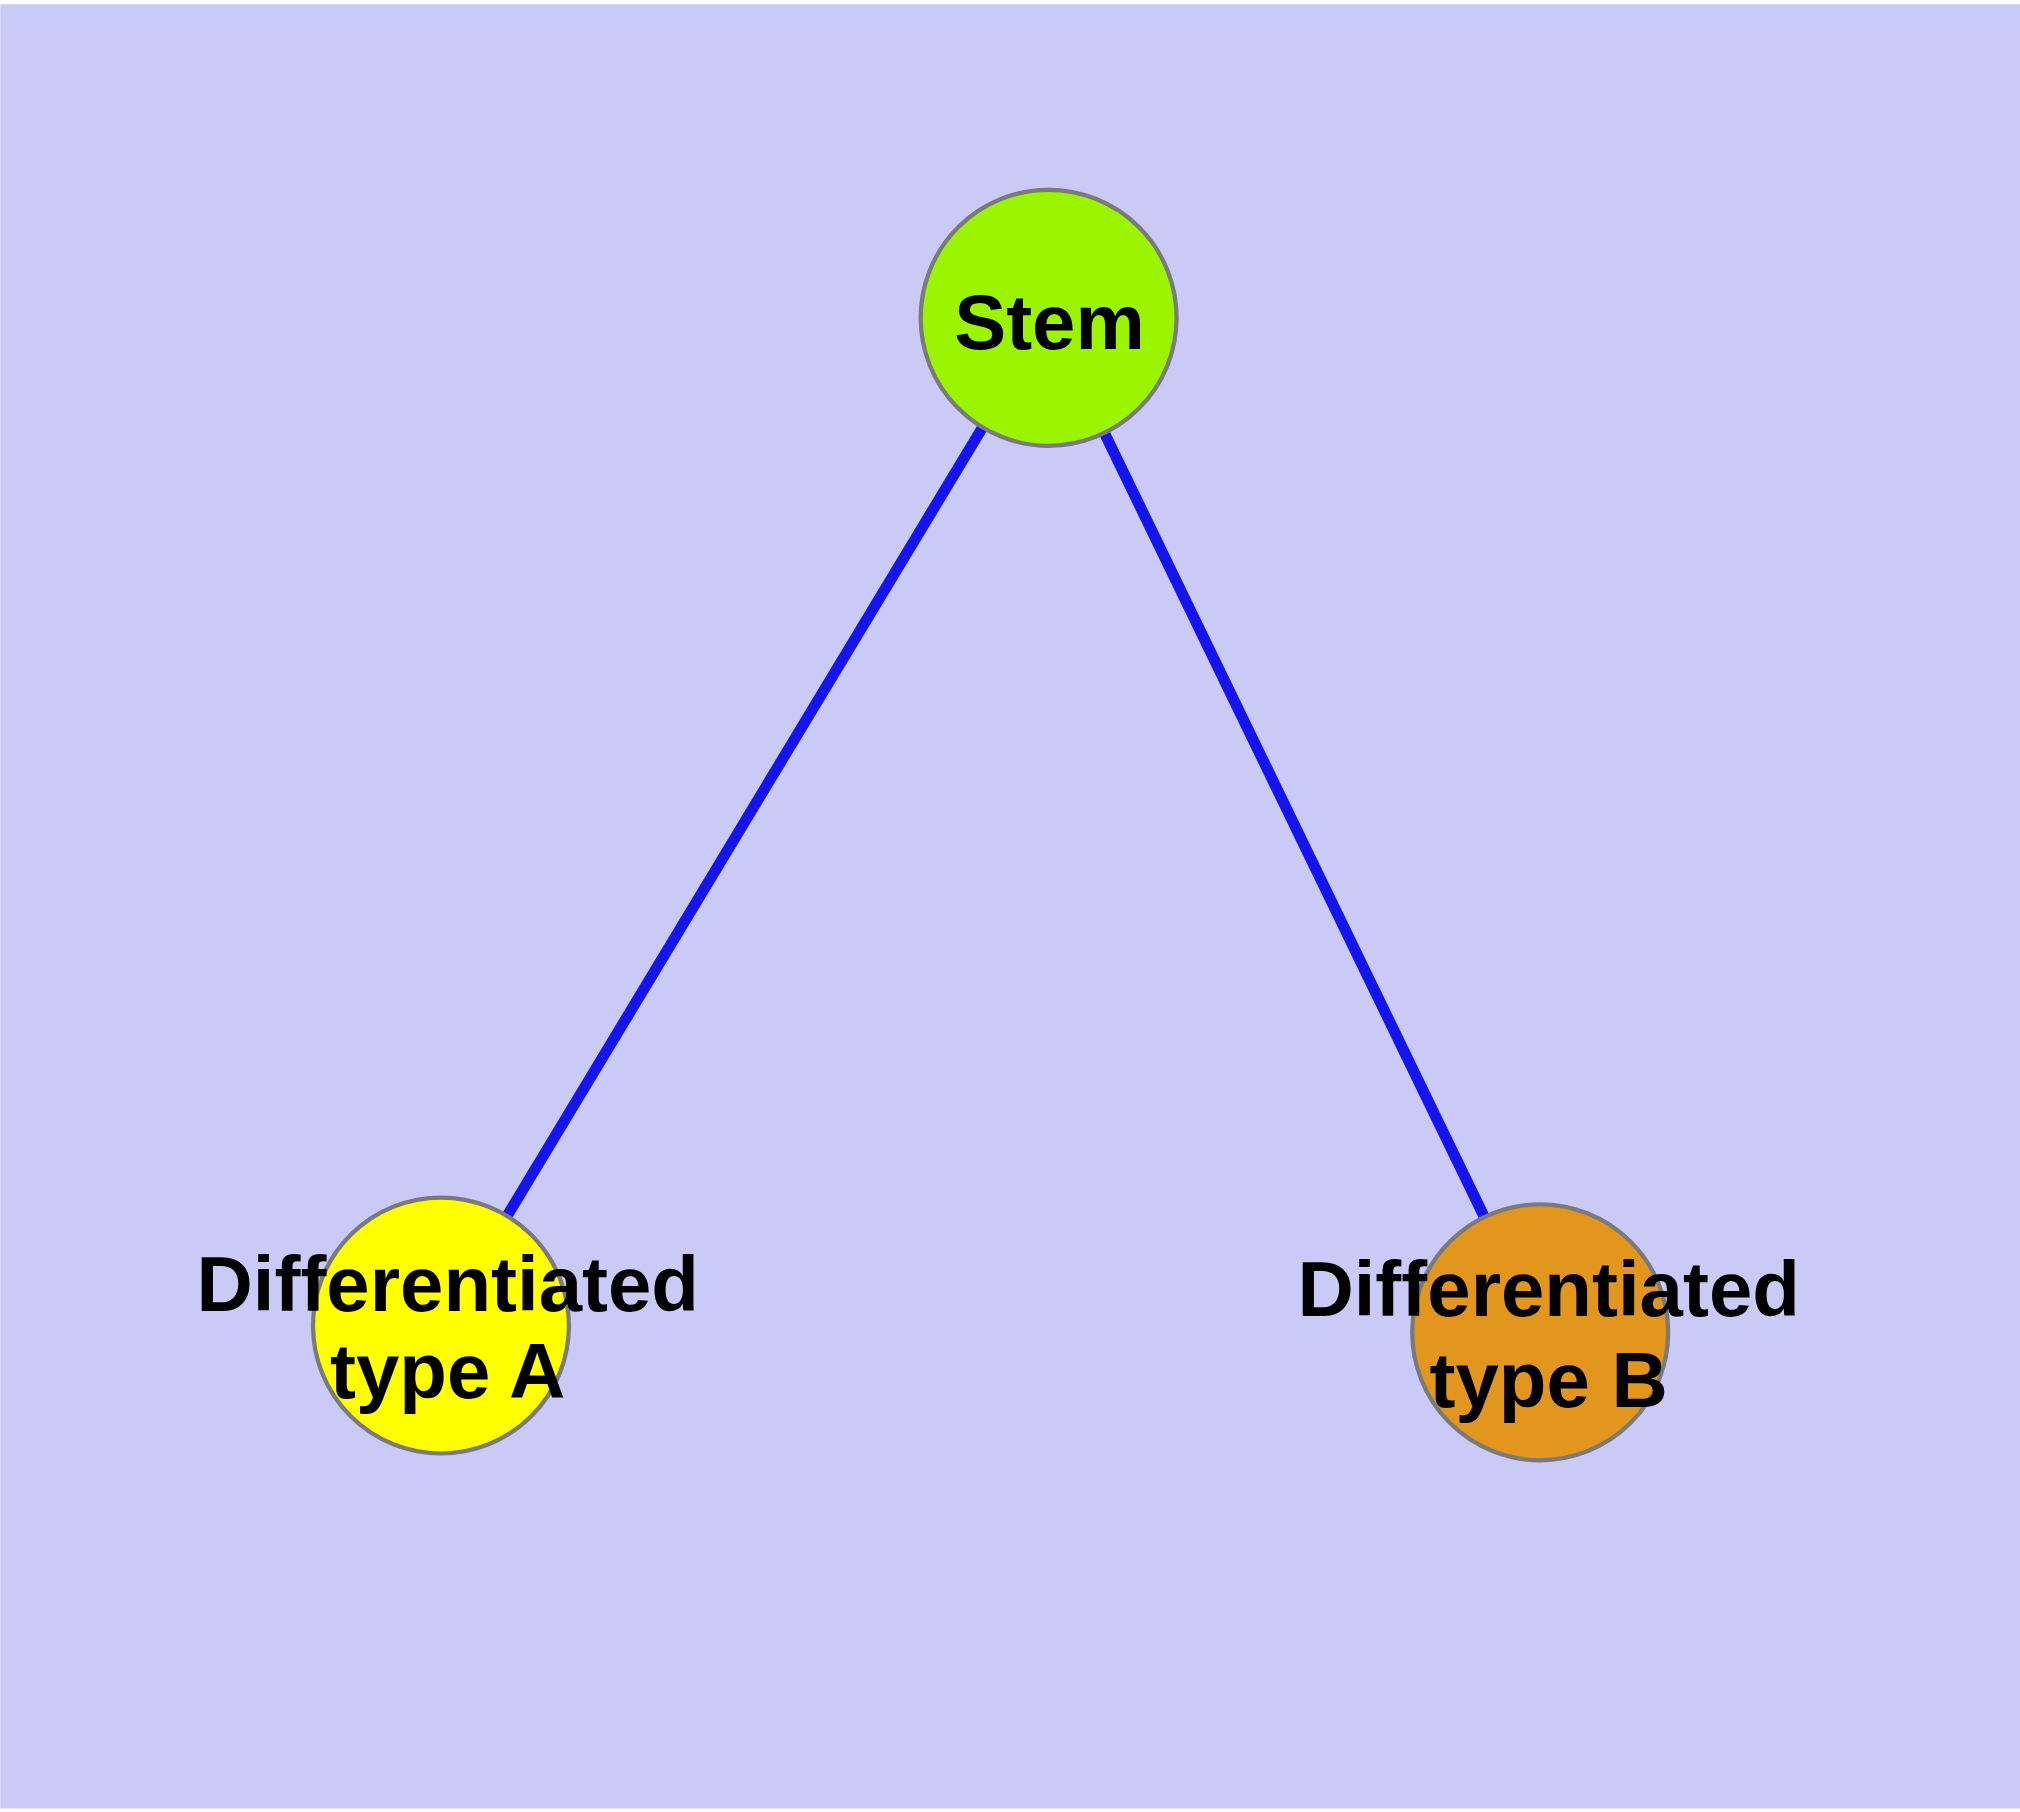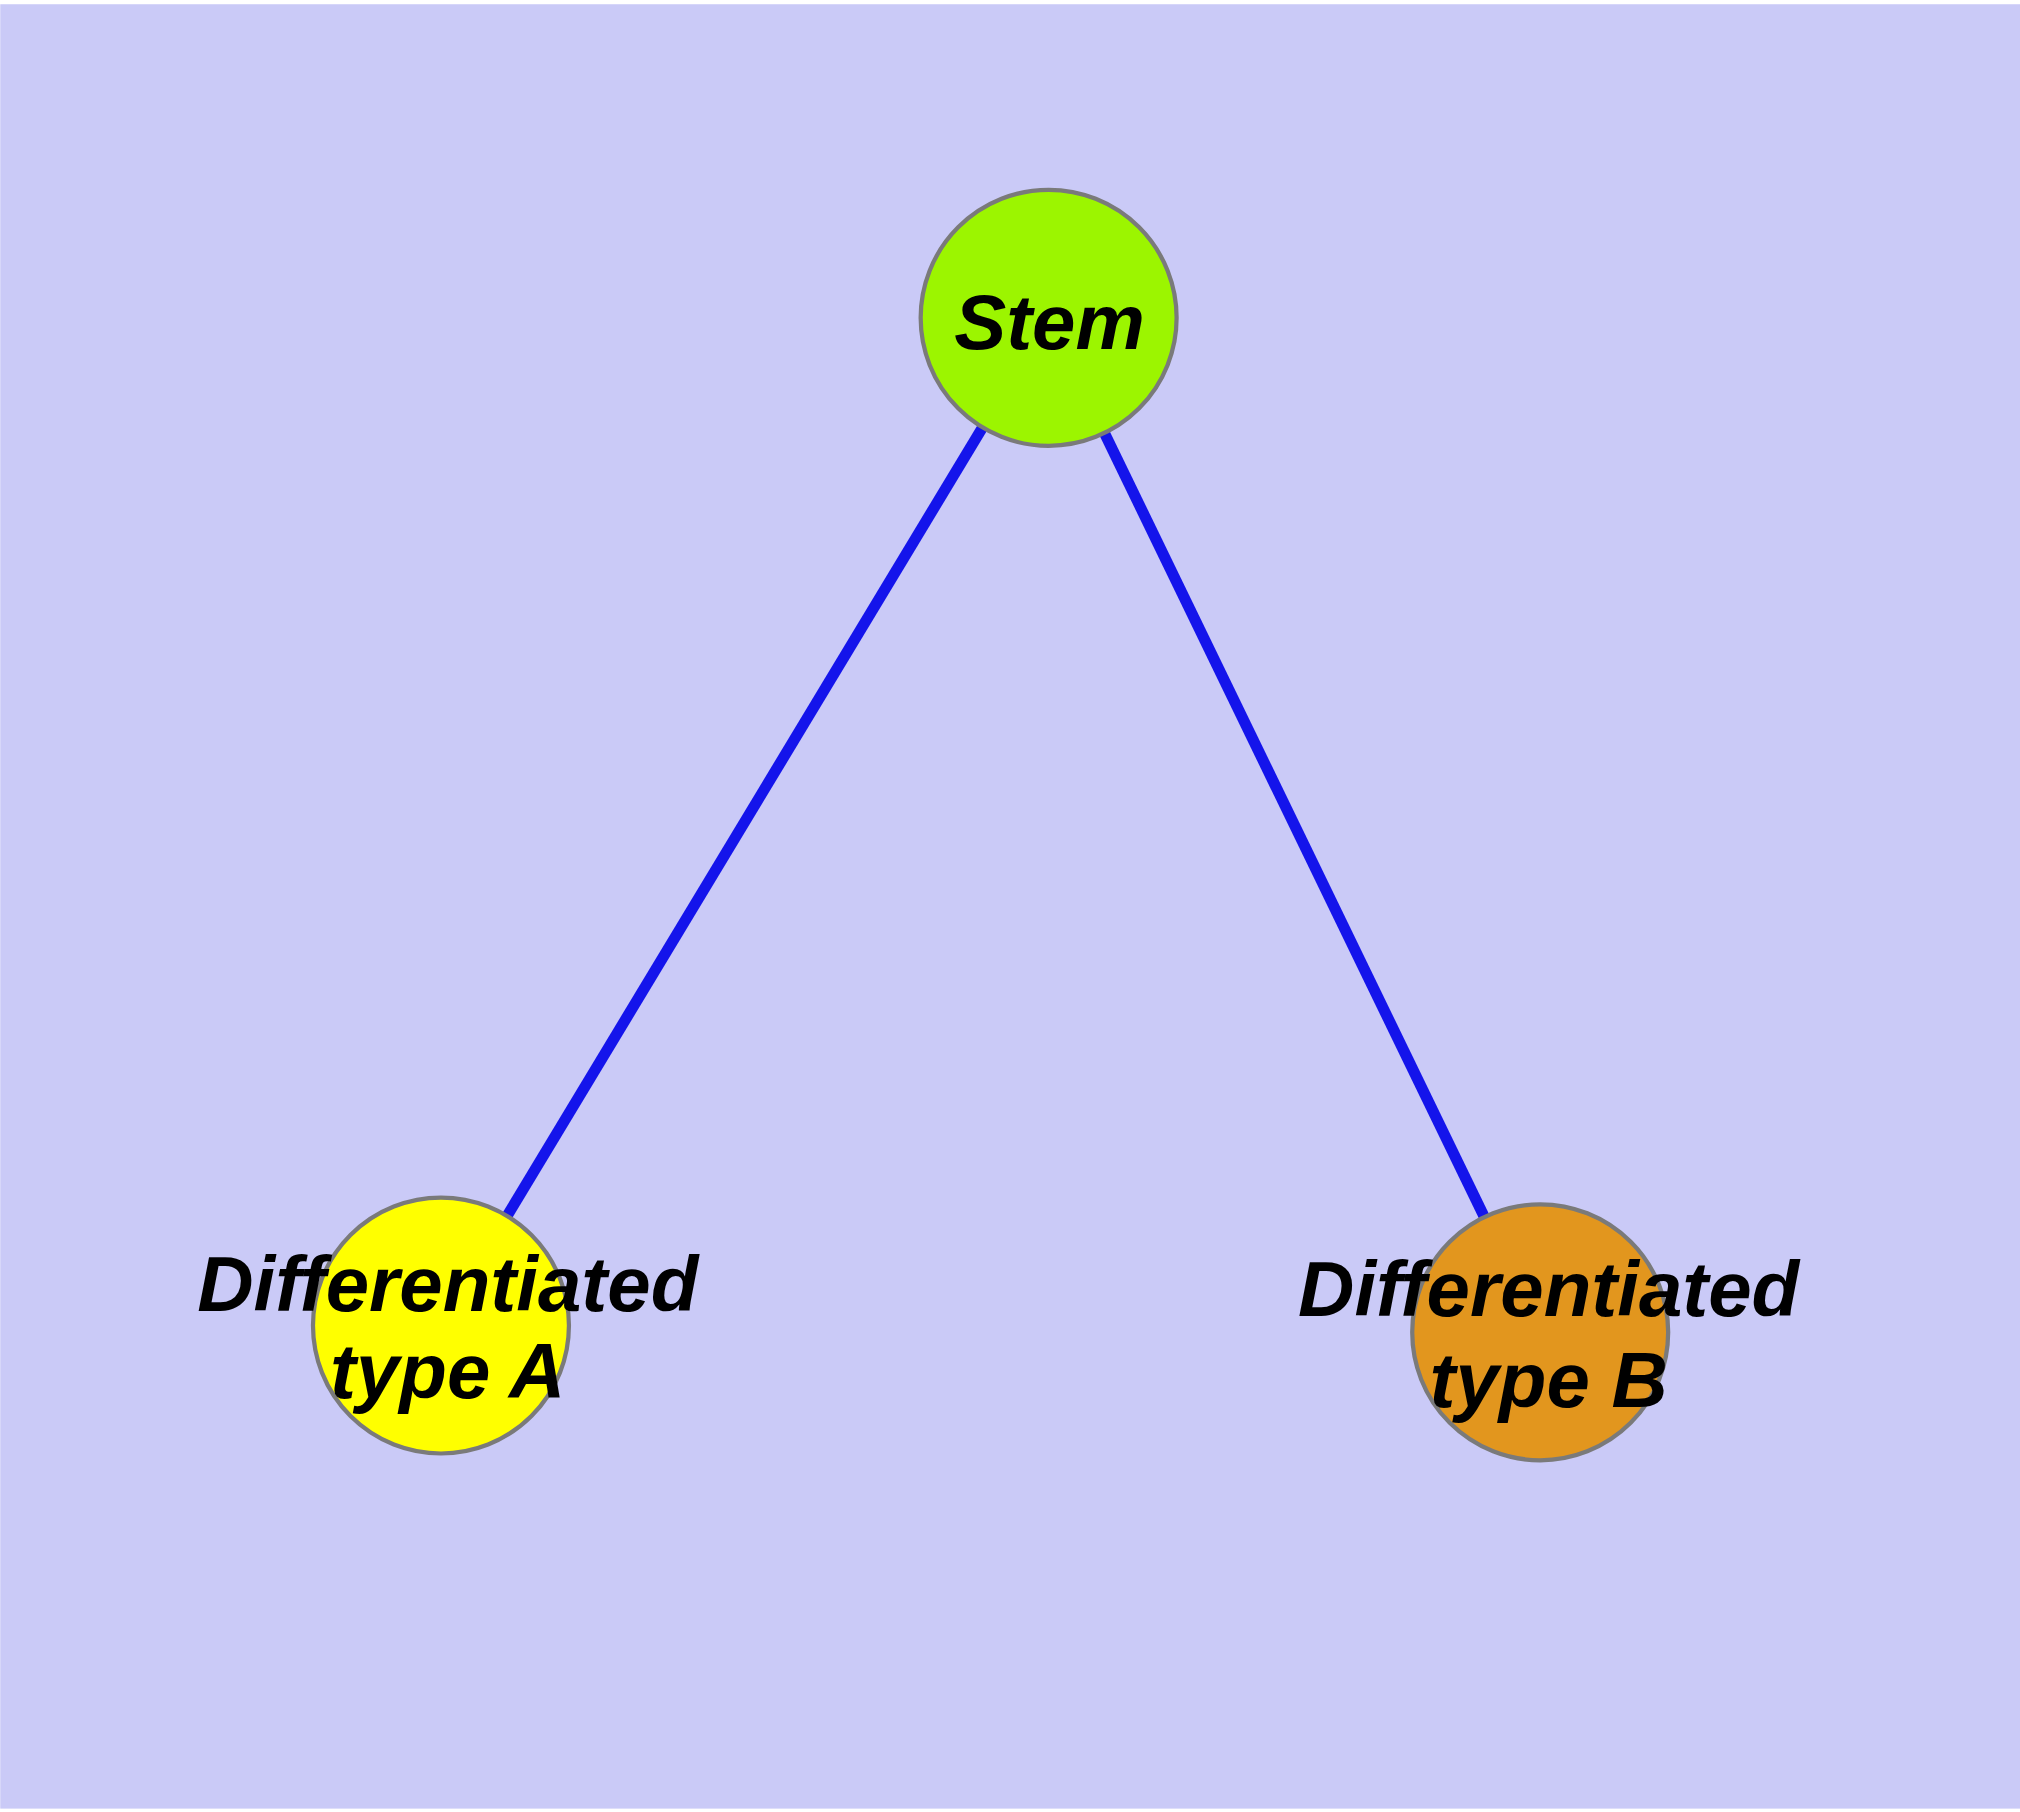--- a/index.html
+++ b/index.html
@@ -8,21 +8,20 @@
     background: #ffffff;
     width: 2021px;
     height: 1812px;
     overflow: hidden;
   }
   .stage {
     position: relative;
     width: 1801px;
     height: 1812px;
     font-family: "Liberation Sans", sans-serif;
-    font-style: italic;
   }
   svg.graph {
     position: absolute;
     left: 0;
     top: 0;
     display: block;
   }
   svg.graph text {
     font-family: "Liberation Sans", sans-serif;
     font-weight: bold;

